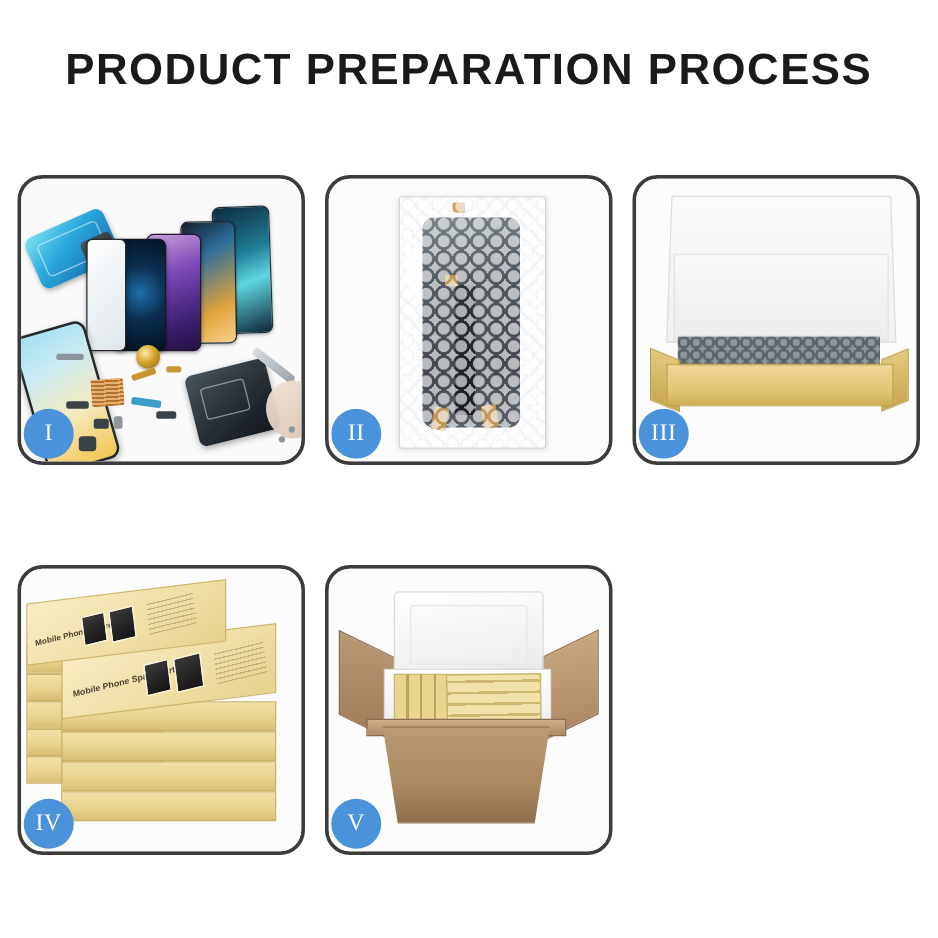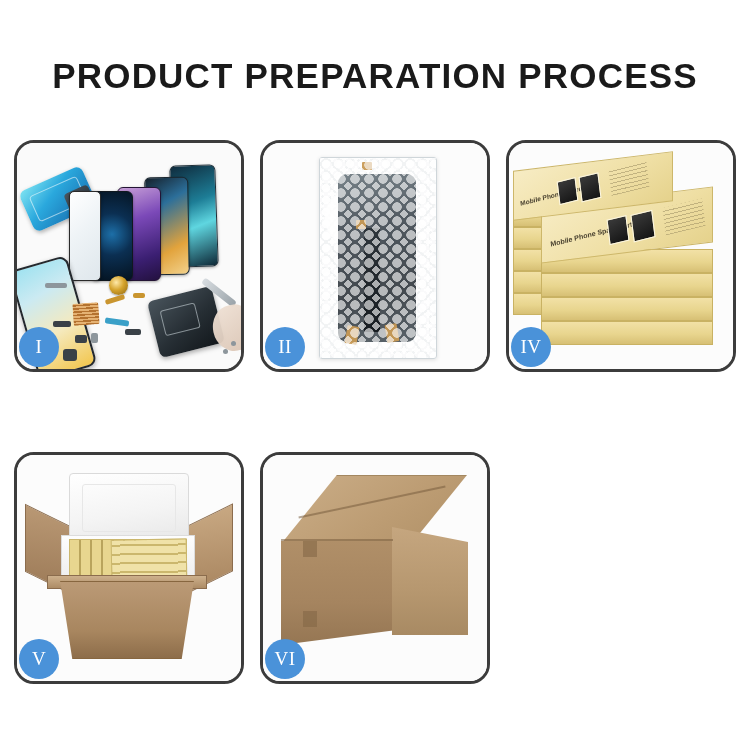--- a/index.html
+++ b/index.html
@@ -11,21 +11,21 @@
     width: 750px;
     height: 750px;
     font-family: "Liberation Sans", sans-serif;
     overflow: hidden;
     position: relative;
   }
 
   
   .header {
     text-align: center;
-    padding-top: 58px;
+    padding-top: 38px;
   }
   .title {
     font-size: 35px;
     font-weight: bold;
     letter-spacing: 1.2px;
     color: #1a1a1a;
     line-height: 1.05;
     font-family: "Liberation Sans", sans-serif;
   }
   .subtitle {
@@ -415,20 +415,31 @@
         <div class="tape" style="left:42px;top:4px;width:10px;height:8px;"></div>
         <div class="tape" style="left:36px;top:62px;width:10px;height:9px;"></div>
         <div class="tape" style="left:26px;top:168px;width:12px;height:18px;transform:rotate(10deg);"></div>
         <div class="tape" style="left:66px;top:166px;width:12px;height:18px;transform:rotate(-10deg);"></div>
         <div class="bubble-overlay"></div>
       </div>
     </div>
     <div class="badge">II</div>
   </div>
 
+  <div class="panel">
+    <div class="panel-inner">
+      <div class="box3-lidback"></div>
+      <div class="foam3"></div>
+      <div class="grey-items"></div>
+      <div class="box3-side"></div>
+      <div class="box3-side-r"></div>
+      <div class="box3-front"></div>
+    </div>
+    <div class="badge">III</div>
+  </div>
 
   <div class="panel">
     <div class="panel-inner">
       <div class="stack">
 
         <div class="sbox" style="left:0px;top:52px;width:108px;height:20px;"></div>
         <div class="sbox" style="left:0px;top:74px;width:108px;height:20px;"></div>
         <div class="sbox" style="left:0px;top:96px;width:108px;height:20px;"></div>
         <div class="sbox" style="left:0px;top:118px;width:108px;height:20px;"></div>
         <div class="sbox" style="left:0px;top:140px;width:108px;height:20px;"></div>
@@ -463,26 +474,14 @@
       <div class="foam-lid"></div>
       <div class="foam-body"></div>
       <div class="ybars"></div>
       <div class="ybars2"></div>
       <div class="v-rim"></div>
       <div class="v-front"></div>
     </div>
     <div class="badge">V</div>
   </div>
 
-  <div class="panel">
-    <div class="panel-inner">
-      <div class="cube-top"></div>
-      <div class="cube-left"></div>
-      <div class="cube-right"></div>
-      <div class="c-seam" style="left:34px;top:46px;width:150px;height:2px;transform:rotate(-12deg);"></div>
-      <div class="c-tape" style="left:40px;top:86px;width:14px;height:16px;"></div>
-      <div class="c-tape" style="left:40px;top:156px;width:14px;height:16px;"></div>
-      <div class="c-seam" style="left:18px;top:84px;width:112px;height:2px;"></div>
-    </div>
-    <div class="badge">VI</div>
-  </div>
 
 </div>
 
 </body></html>

